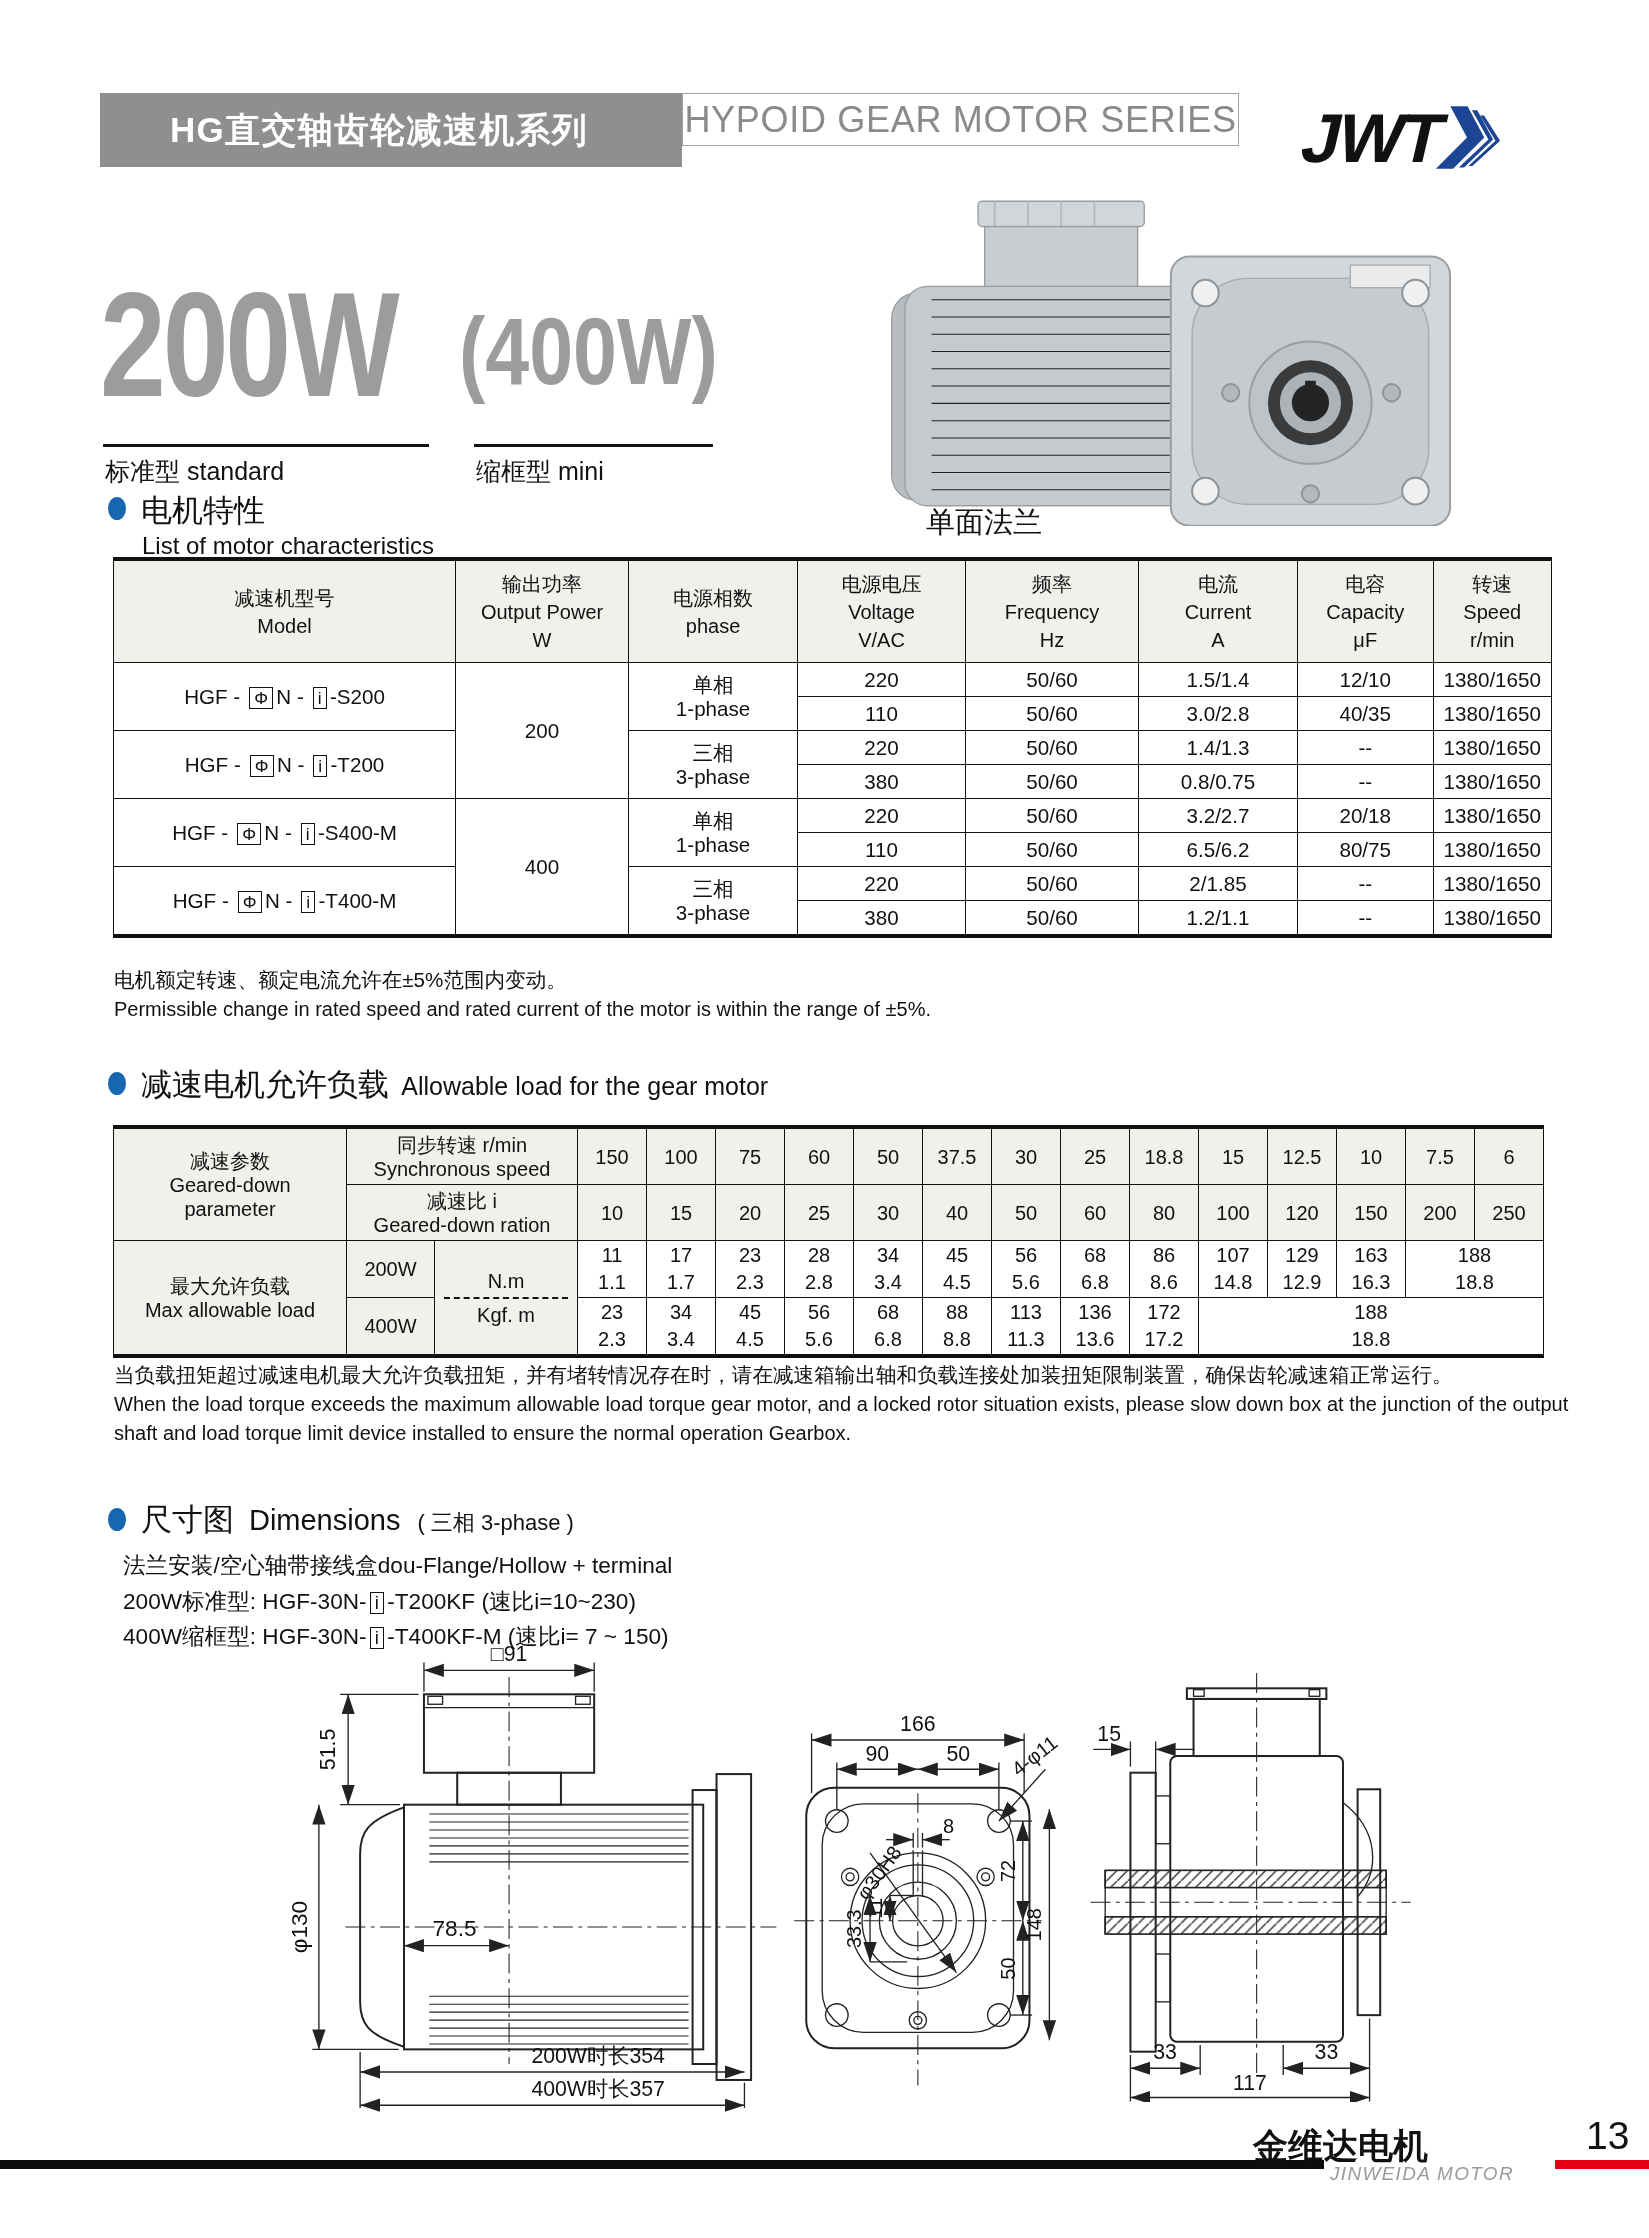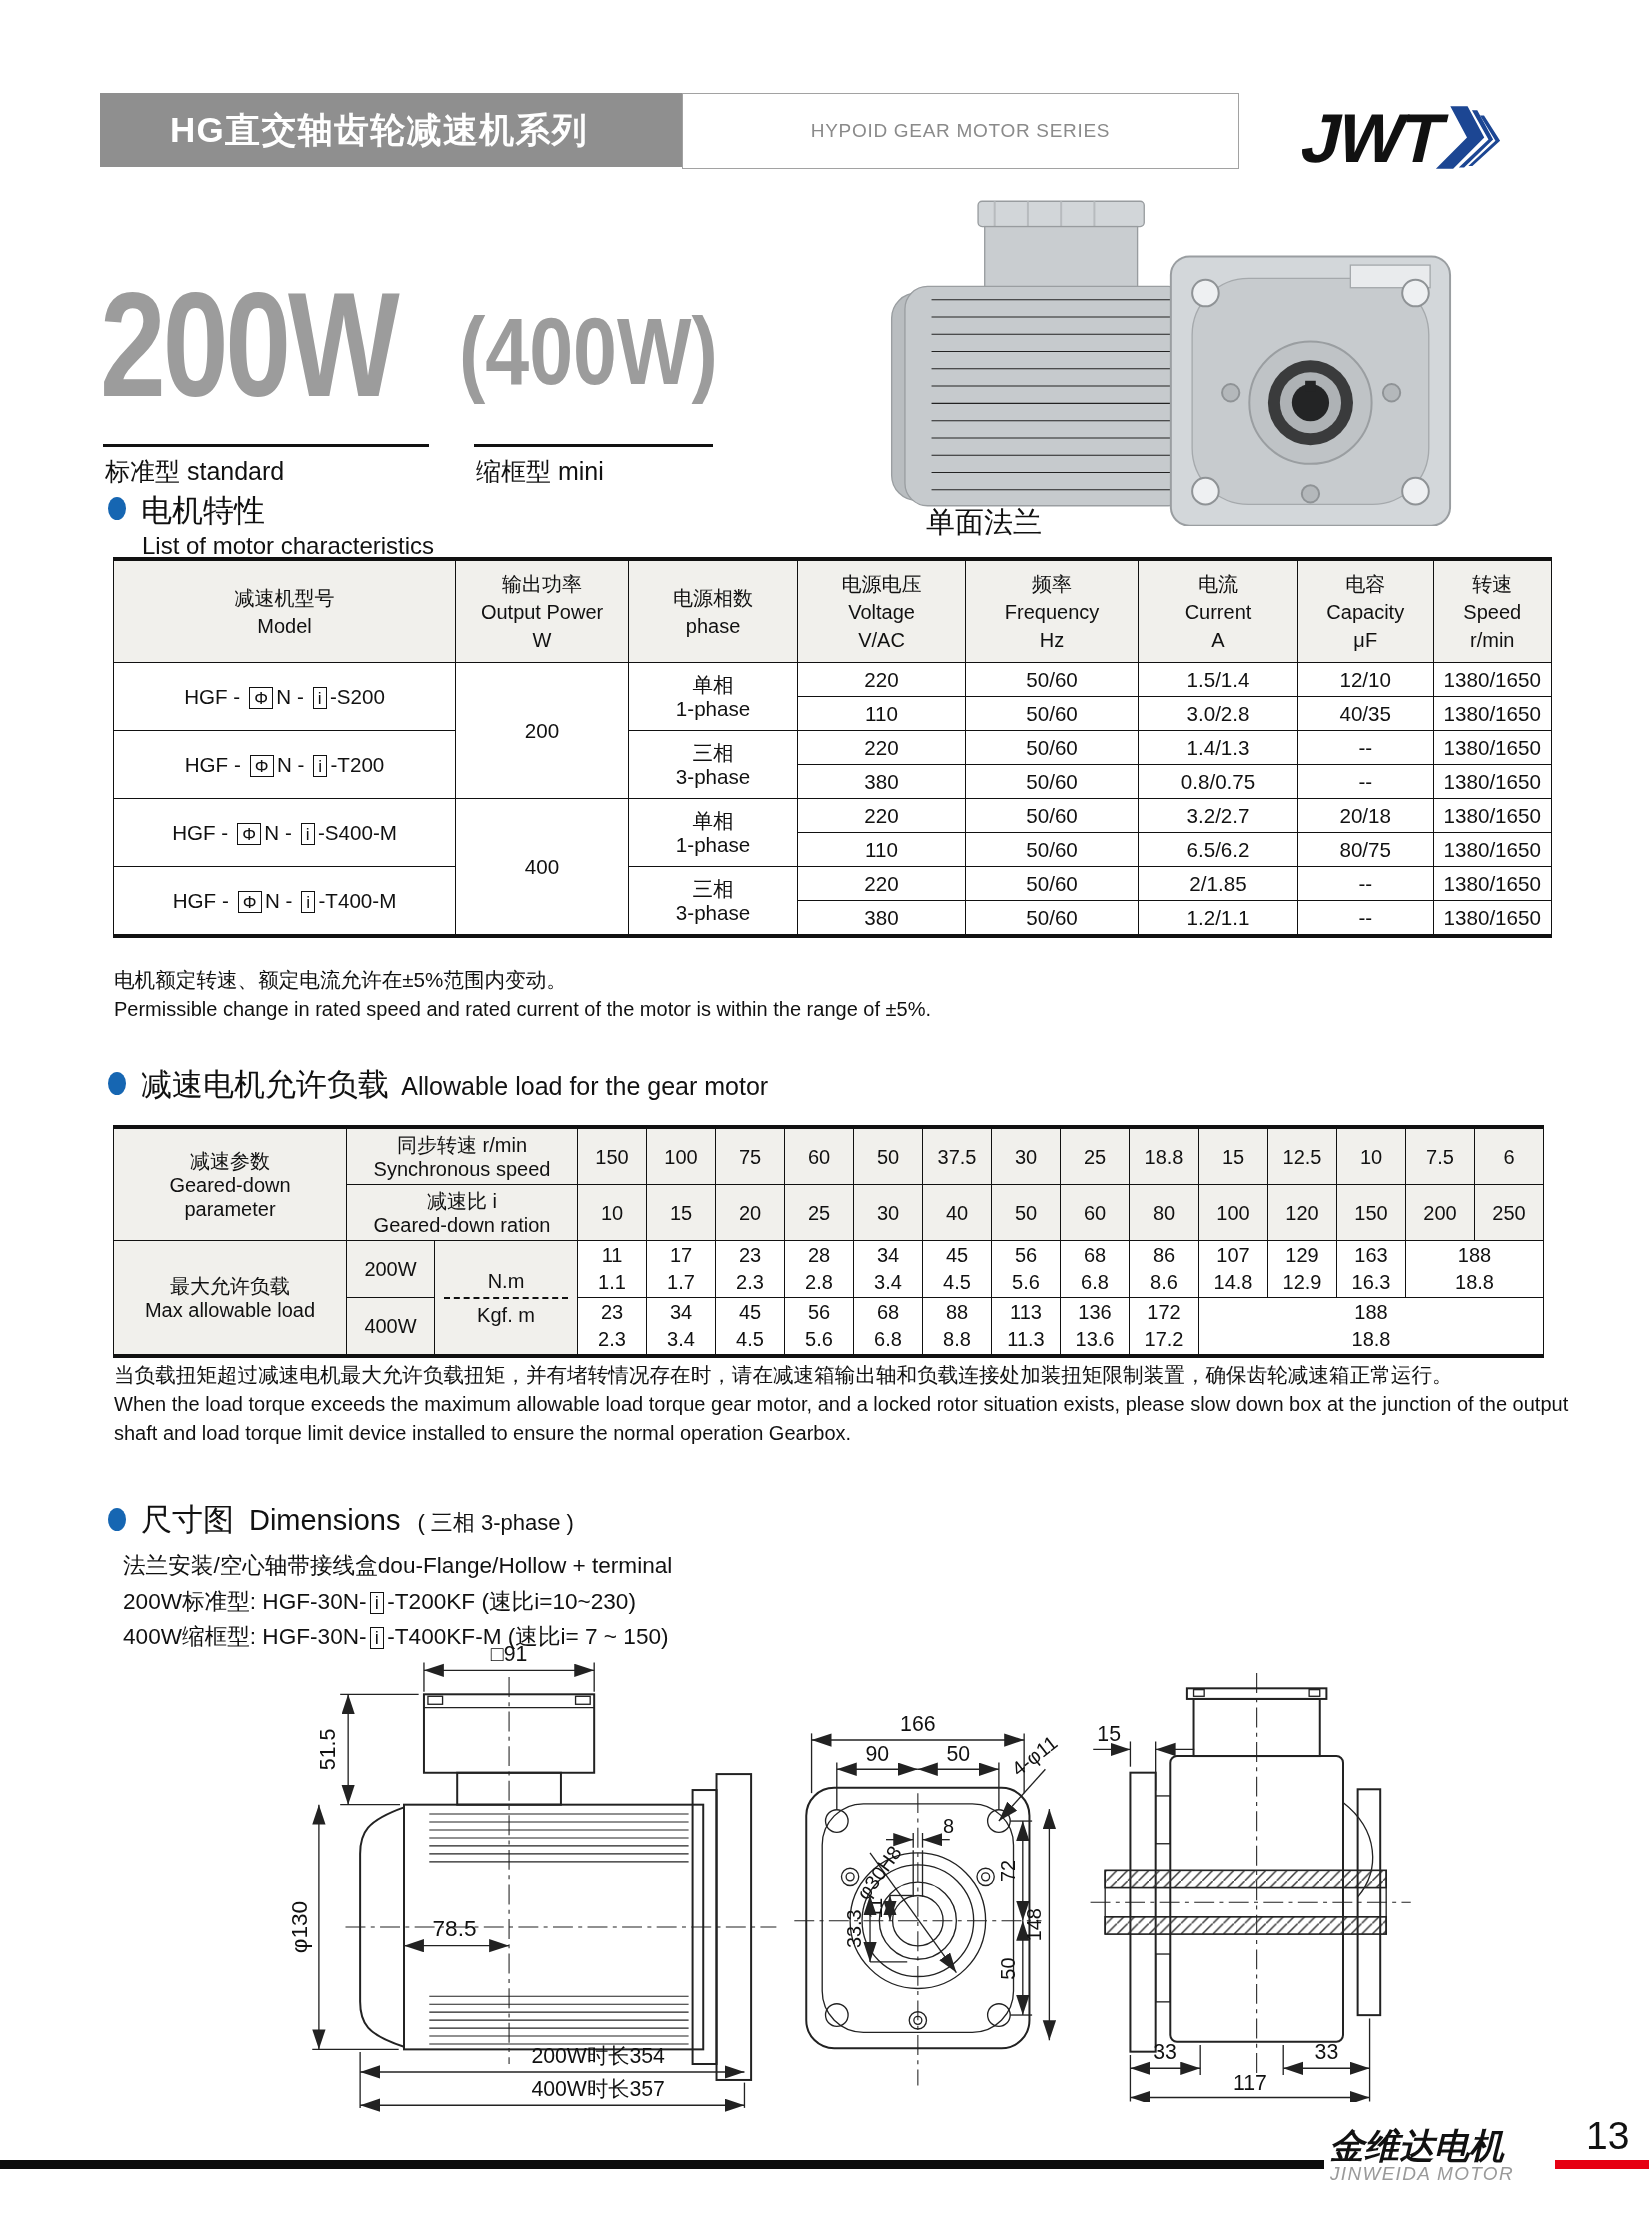--- a/index.html
+++ b/index.html
@@ -4,22 +4,22 @@
 <style>
   html,body{margin:0;padding:0;background:#e8e8e8}
   #page{position:relative;width:1649px;height:2239px;background:#ffffff;
         font-family:"Liberation Sans","DejaVu Sans",sans-serif;color:#111;overflow:hidden}
   .abs{position:absolute}
 
   
   #hdr-cn{left:100px;top:93px;width:582px;height:74px;background:#8f8f8f;color:#fff;
           font-size:35px;font-weight:bold;display:flex;align-items:center;padding-left:70px;
           box-sizing:border-box;letter-spacing:1.3px}
-  #hdr-en{left:682px;top:93px;width:557px;height:76px;border:1.3px solid #a2a2a2;color:#8a8a8a;
-          font-size:19px;display:flex;align-items:center;justify-content:center;box-sizing:border-box;
+  #hdr-en{left:682px;top:93px;width:557px;height:53px;border:1.3px solid #a2a2a2;color:#8a8a8a;
+          font-size:36px;display:flex;align-items:center;justify-content:center;box-sizing:border-box;
           letter-spacing:0.7px}
   #logo{left:1297px;top:97px;width:206px;height:81px}
 
   
   #power-big{left:100px;top:271px;font-size:148px;font-weight:800;color:#9c9c9c;line-height:1;
              letter-spacing:-4px;transform:scaleX(.8);transform-origin:left top;white-space:nowrap}
   #power-paren{left:459px;top:305px;font-size:94px;font-weight:800;color:#9c9c9c;line-height:1;
              transform:scaleX(.84);transform-origin:left top;white-space:nowrap}
   .hero-line{height:2.7px;background:#111;top:444px}
   .hero-label{top:455px;font-size:25px;color:#111}
@@ -48,21 +48,21 @@
   #t2 tr.d td{height:56px}
   .v2 div{line-height:27px}
   .unitcell .ut{border-bottom:2px dashed #111;padding-bottom:4px;margin:0 9.3px 4px 9.3px}
 
   .note{font-size:20.6px;color:#111;white-space:nowrap}
   .dimline-text{font-size:22.6px;color:#111}
 
   
   #f-black{left:0;top:2160px;width:1324px;height:8.6px;background:#0d0d0d}
   #f-red{left:1555px;top:2160px;width:94px;height:8.6px;background:#e60012}
-  #brand-cn{left:1329px;top:2123px;font-size:35px;font-weight:bold;font-style:italic;color:#111;white-space:nowrap}
+  #brand-cn{left:1253px;top:2123px;font-size:35px;font-weight:bold;color:#111;white-space:nowrap}
   #brand-en{left:1330px;top:2163px;font-size:19px;font-style:italic;color:#9a9a9a;letter-spacing:1.3px;white-space:nowrap}
   #page-num{left:1586px;top:2114px;font-size:39px;color:#111}
 
   
   svg text{font-family:"Liberation Sans","DejaVu Sans",sans-serif;fill:#111}
   .ol{stroke:#222;stroke-width:3;fill:none}
   .tl{stroke:#222;stroke-width:2;fill:none}
   .cl{stroke:#222;stroke-width:1.6;fill:none;stroke-dasharray:30 8 6 8}
   .fin{stroke:#222;stroke-width:1.6}
 </style>

